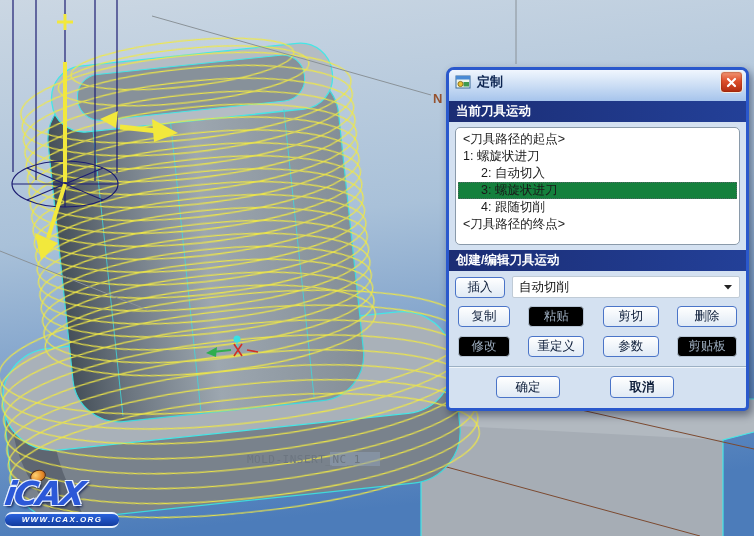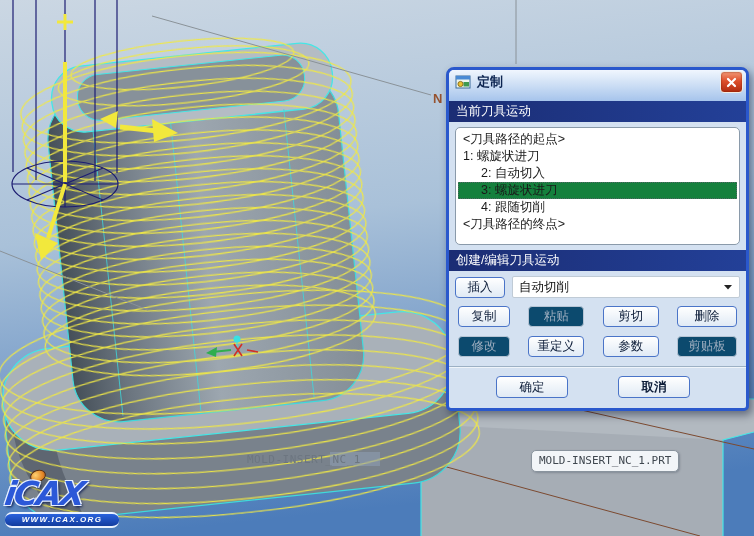--- a/index.html
+++ b/index.html
@@ -39,40 +39,40 @@
   .titlebar{height:24px;display:flex;align-items:center;gap:5px;padding:0 3px 7px 6px;
     background:linear-gradient(180deg,#f0f6fe 0%,#cfe0f5 45%,#a6c4ec 100%);
     border-radius:5px 5px 0 0;}
   .title-text{font-size:13px;font-weight:bold;color:#0c2450;}
   .close-btn{margin-left:auto;width:21px;height:20px;border-radius:4px;
     background:linear-gradient(180deg,#f29a76 0%,#de4f2b 45%,#b02c10 100%);
     border:1px solid #f0ece4;display:flex;align-items:center;justify-content:center;
     box-shadow:inset 0 0 2px #7c1c04;cursor:pointer;}
   .section-header{height:21px;line-height:21px;padding-left:7px;
     background:linear-gradient(90deg,#1b2d74,#234098);
-    color:#fff;font-size:12.5px;font-weight:normal;}
+    color:#fff;font-size:12.5px;font-weight:bold;}
   .listbox{margin:5px 6px;height:110px;background:#fff;border:1px solid #8a9aaa;
     border-radius:5px;padding:3px 2px;font-size:12.5px;color:#1a1a1a;overflow:hidden;}
   .list-item{height:17px;line-height:17px;padding-left:5px;white-space:pre;cursor:default;}
   .list-item.ind{padding-left:23px;}
   .list-item.selected{background:#15803d;outline:1px dotted #566;outline-offset:-1px;}
   .insert-row{display:flex;gap:7px;margin:5px 6px 0 6px;align-items:center;}
   .btn{height:21px;font-size:12.5px;color:#0c1c38;border:1px solid #4a74c8;border-radius:4px;
     background:linear-gradient(180deg,#ffffff,#e0eaf5);cursor:pointer;
     font-family:"Liberation Sans",sans-serif;padding:0 8px;}
-  .btn.disabled{border-color:#b6c4d4;color:#9cacbe;background:#0c4a6e;cursor:default;}
+  .btn.disabled{border-color:#b6c4d4;color:#9cacbe;background:#000000;cursor:default;}
   .insert-btn{width:50px;}
   .dropdown{flex:1;height:20px;background:#fff;border:1px solid #c0cbd6;border-radius:2px;
     display:flex;align-items:center;padding:0 6px;font-size:12.5px;color:#111;cursor:pointer;}
   .dd-arrow{margin-left:auto;display:flex;}
   .btn-grid{display:grid;grid-template-columns:52px 56px 56px 60px;justify-content:space-between;
     row-gap:9px;margin:8px 9px 0 9px;}
   .divider{margin:9px 0 0 0;height:0;border-top:1px solid #9cb0c4;border-bottom:1px solid #eef4fa;}
   .ok-row{display:flex;margin:8px 0 2px 0;}
-  .ok-row .btn{width:72px;height:22px;}
+  .ok-row .btn{width:64px;height:22px;}
   .ok-btn{margin-left:47px;}
   .cancel-btn{margin-left:50px;font-weight:bold;}
 </style>
 </head>
 <body>
 
 <div class="screen">
 
   <svg class="scene" width="754" height="536" viewBox="0 0 754 536">
     <defs>
@@ -197,21 +197,20 @@
         <line x1="247" y1="350" x2="258" y2="352"></line>
       </g>
     </g>
 
     <g>
       <rect x="330" y="452" width="50" height="14" fill="#8fa0b4" opacity="0.55"></rect>
       <text x="247" y="463" fill="#6d7680" font-size="11" letter-spacing="0.5" font-family="DejaVu Sans Mono,monospace">MOLD-INSERT_NC_1</text>
     </g>
   </svg>
 
-  <div class="part-tooltip">MOLD-INSERT_NC_1.PRT</div>
 
   <div class="icax-logo">
     <span class="icax-dot"></span>
     <div class="icax-text">iCAX</div>
     <div class="icax-banner">WWW.ICAX.ORG</div>
   </div>
 
   <div class="dialog">
     <div class="titlebar">
       <svg width="17" height="16">

